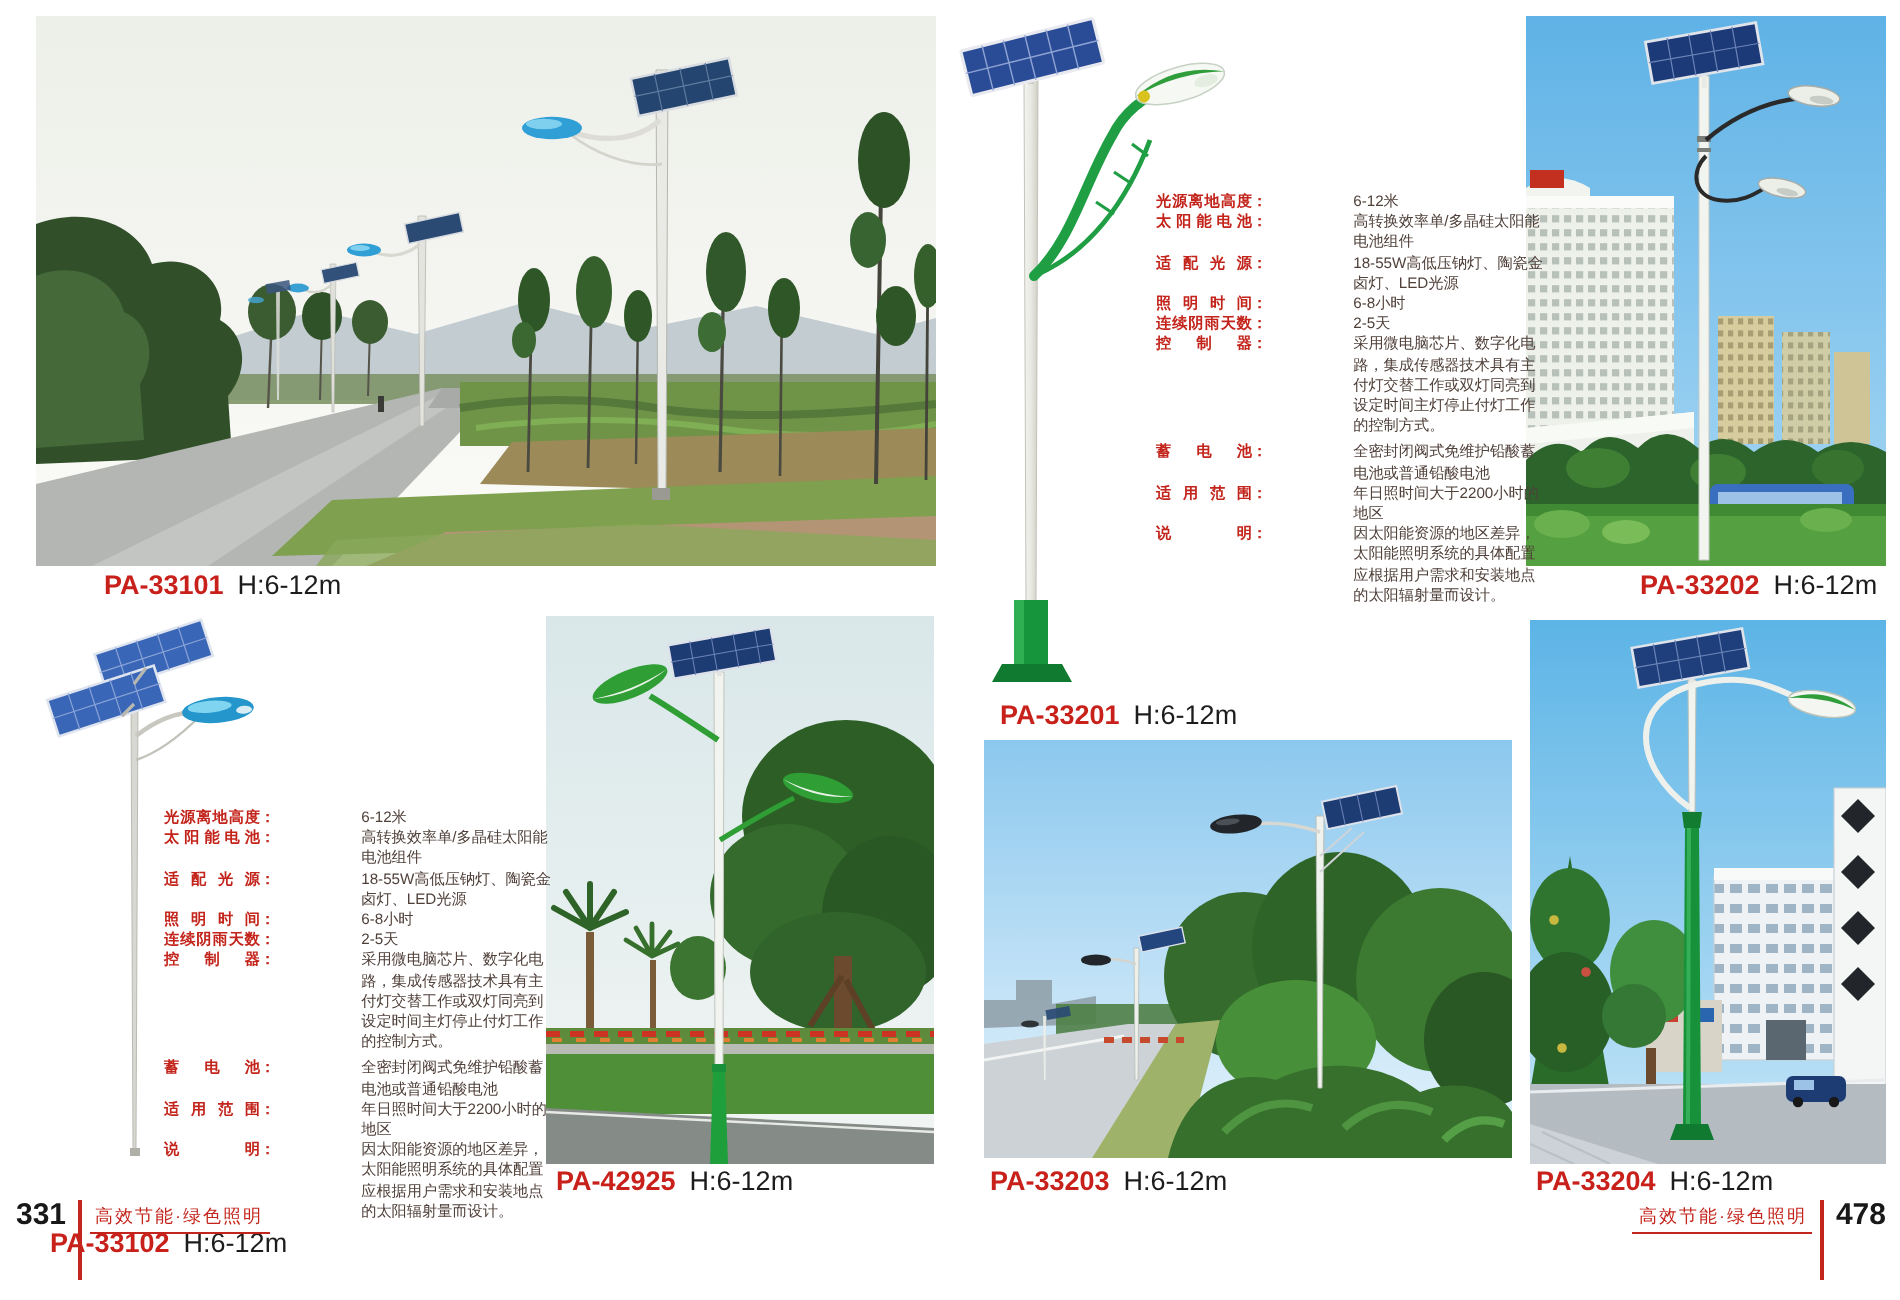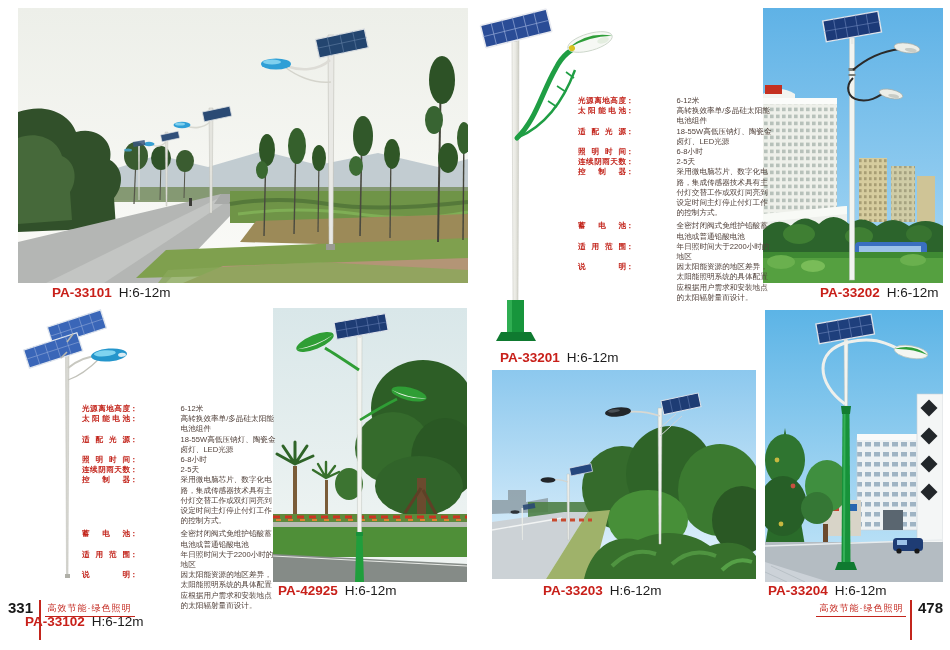--- a/index.html
+++ b/index.html
@@ -568,21 +568,21 @@
   </div>
   <div class="product-label" style="left:278px;top:583px;">
     <span class="code">PA-42925</span><span class="hval">H:6-12m</span>
   </div>
   <div class="product-label" style="left:500px;top:350px;">
     <span class="code">PA-33201</span><span class="hval">H:6-12m</span>
   </div>
   <div class="product-label" style="left:787px;top:285px;margin-left:33px;">
     <span class="code">PA-33202</span><span class="hval">H:6-12m</span>
   </div>
-  <div class="product-label" style="left:495px;top:583px;margin-left:48px;">
+  <div class="product-label" style="left:495px;top:583px;">
     <span class="code">PA-33203</span><span class="hval">H:6-12m</span>
   </div>
   <div class="product-label" style="left:768px;top:583px;">
     <span class="code">PA-33204</span><span class="hval">H:6-12m</span>
   </div>
 
   <div class="footer footer-left">
     <span class="page-num">331</span>
     <span class="footer-divider"></span>
     <span class="footer-slogan">高效节能·绿色照明</span>

